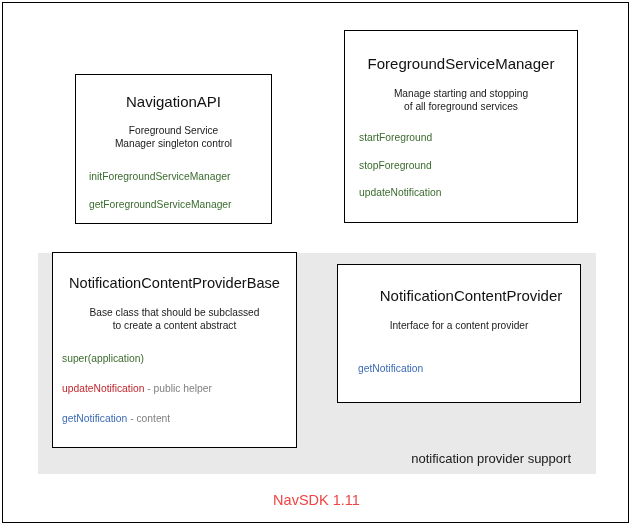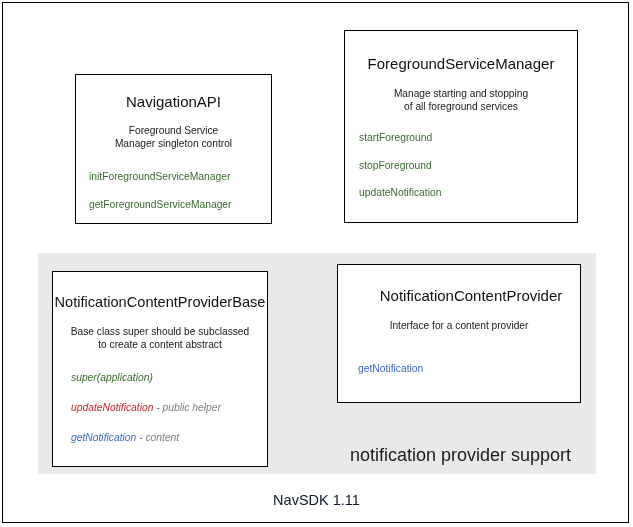--- a/index.html
+++ b/index.html
@@ -41,21 +41,21 @@
     top: 253px;
     width: 558px;
     height: 221px;
     background: #e9e9e9;
   }
 
   .group-label {
     position: absolute;
     right: 25px;
     bottom: 8px;
-    font-size: 18px;
+    font-size: 13px;
     color: #1a1a1a;
     white-space: nowrap;
   }
 
   
   .class-box {
     position: absolute;
     background: #ffffff;
     border: 1px solid #000000;
     box-sizing: border-box;
@@ -110,27 +110,27 @@
     height: 193px;
   }
   #box-foreground-service-manager .class-title { margin-top: 24px; }
   #box-foreground-service-manager .class-desc  { margin-top: 15px; }
   #box-foreground-service-manager .member-list { margin-top: 20px; padding-left: 14px; }
   #box-foreground-service-manager .member + .member { margin-top: 17px; }
 
   
   #box-notification-content-provider-base {
     left: 52px;
-    top: 271px;
-    width: 216px;
+    top: 252px;
+    width: 245px;
     height: 196px;
   }
   #box-notification-content-provider-base .class-title { margin-top: 22px; font-size: 14.6px; }
   #box-notification-content-provider-base .class-desc  { margin-top: 14px; }
-  #box-notification-content-provider-base .member-list { margin-top: 22px; padding-left: 18px; font-style: italic; }
+  #box-notification-content-provider-base .member-list { margin-top: 22px; padding-left: 9px; }
   #box-notification-content-provider-base .member + .member { margin-top: 20px; }
 
   
   #box-notification-content-provider {
     left: 337px;
     top: 264px;
     width: 244px;
     height: 139px;
   }
   #box-notification-content-provider .class-title { margin-top: 22px; padding-left: 24px; }
@@ -138,21 +138,21 @@
   #box-notification-content-provider .member-list { margin-top: 32px; padding-left: 20px; }
 
   
   .footer-caption {
     position: absolute;
     left: 0;
     right: 0;
     top: 492px;
     text-align: center;
     font-size: 14.5px;
-    color: #0f172a;
+    color: #ef4444;
   }
 </style>
 </head>
 <body>
 
 <div id="diagram">
 
   <div class="outer-frame"></div>
 
   <div class="group-panel">
@@ -190,21 +190,21 @@
       </div>
       <div class="member">
         <span class="m-green">getForegroundServiceManager</span><span class="m-note"></span>
       </div>
     </div>
   </div>
 
   <div class="class-box" id="box-notification-content-provider-base">
     <div class="class-title">NotificationContentProviderBase</div>
     <div class="class-desc">
-      <div>Base class super should be subclassed</div>
+      <div>Base class that should be subclassed</div>
       <div>to create a content abstract</div>
     </div>
     <div class="member-list">
       <div class="member">
         <span class="m-green">super(application)</span><span class="m-note"></span>
       </div>
       <div class="member">
         <span class="m-red">updateNotification</span><span class="m-note"> - public helper</span>
       </div>
       <div class="member">

